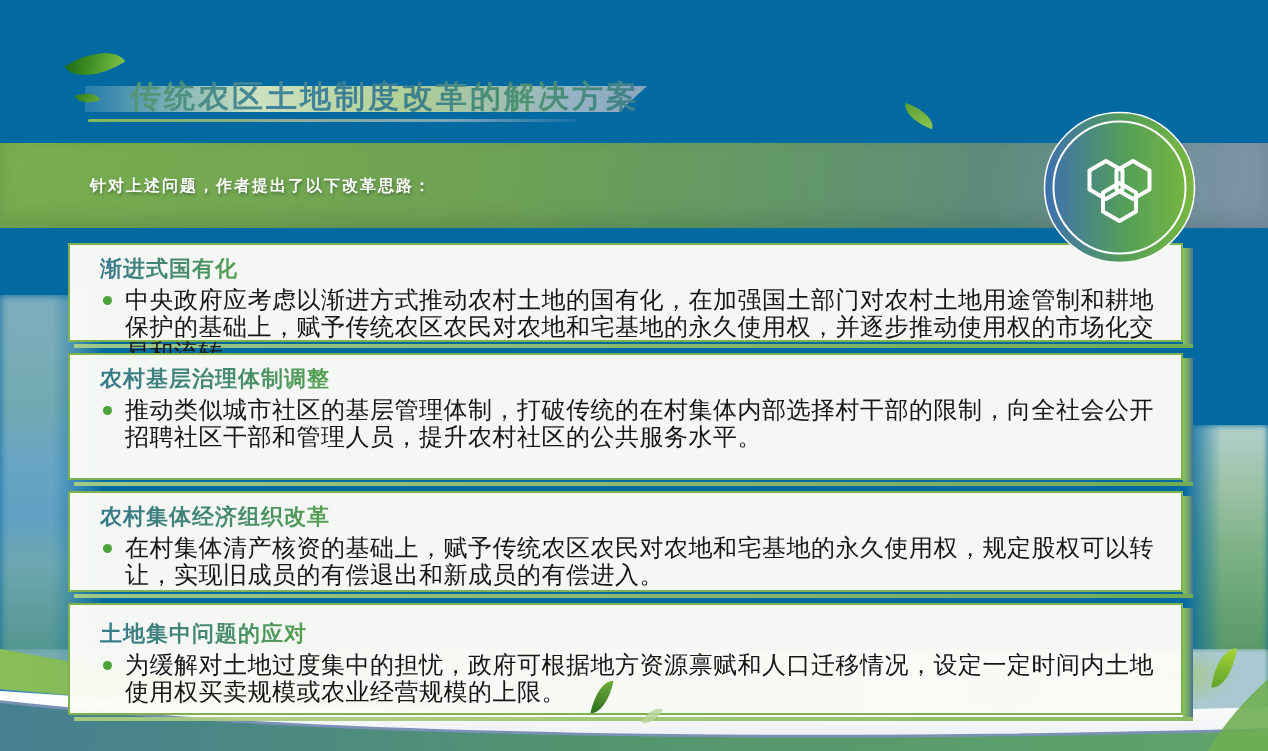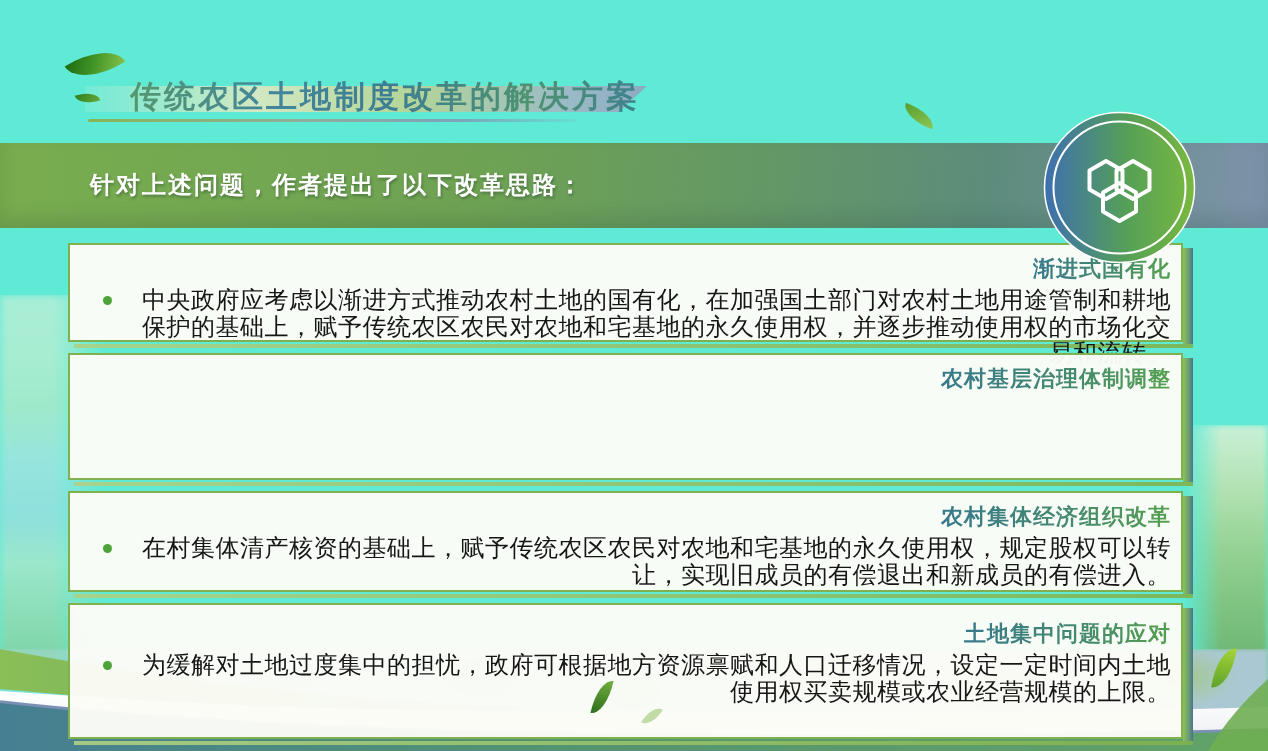--- a/index.html
+++ b/index.html
@@ -1,18 +1,18 @@
 <!DOCTYPE html>
 <html><head>
 <meta charset="utf-8">
 <style>
   html,body{margin:0;padding:0;}
   body{width:1268px;height:751px;overflow:hidden;background:#ffffff;
        font-family:"Liberation Serif","DejaVu Serif",serif;}
-  .slide{position:relative;width:1268px;height:751px;background:#5eead4;overflow:hidden;text-align:right;}
+  .slide{position:relative;width:1268px;height:751px;background:#0369a1;overflow:hidden;}
 
   
   .photo-left{position:absolute;left:0;top:295px;width:105px;height:395px;z-index:1;
     background:linear-gradient(180deg,#f6f2da 0%,#eef0d0 16%,#e0e9c2 28%,#cfe2e8 42%,
       #bed8e6 56%,#d8e6c4 68%,#b9d39c 80%,#9fc07c 92%,#8fb56c 100%);
     filter:blur(4px);opacity:.5;
     -webkit-mask-image:linear-gradient(90deg,#000 50%,transparent 100%);
     mask-image:linear-gradient(90deg,#000 50%,transparent 100%);}
   .photo-right{position:absolute;right:0;top:425px;width:85px;height:290px;z-index:1;
     background:linear-gradient(180deg,#eef3da 0%,#cfe0a8 22%,#a9cb80 42%,#8bb866 62%,
@@ -62,38 +62,38 @@
   .leaf-fall-2{left:646px;bottom:24px;width:12px;height:22px;border-radius:100% 0 100% 0;
     transform:rotate(32deg);background:#b9d59a;opacity:.85;}
   .leaf-fall-3{left:1214px;bottom:62px;width:20px;height:42px;border-radius:100% 0 100% 0;
     transform:rotate(8deg);background:linear-gradient(180deg,#a6d435,#5fa32c);}
 
   
   .banner{position:absolute;left:0;top:143px;width:1268px;height:85px;z-index:2;
     background:linear-gradient(96deg,#79ad4f 0%,#6ea253 38%,#629768 62%,#5d8c7c 78%,#7e93ab 100%);
     box-shadow:inset 0 -10px 18px rgba(40,70,60,.18);}
   .banner-text{position:absolute;left:90px;top:0;height:69px;line-height:85px;
-    font-size:24px;font-weight:bold;letter-spacing:2px;color:#ffffff;
+    font-size:16px;font-weight:bold;letter-spacing:2px;color:#ffffff;
     text-shadow:1px 2px 3px rgba(30,60,40,.45);}
 
   
   .badge{position:absolute;left:1042px;top:110px;width:155px;height:155px;z-index:5;}
 
   
   .cards{position:absolute;left:68px;top:243px;width:1115px;z-index:3;}
   .card{position:relative;box-sizing:border-box;background:rgba(252,252,247,.97);
     border:2px solid #7fb24e;padding:7px 10px 0 30px;margin-bottom:11px;}
   .card::after{content:'';position:absolute;right:-12px;top:3px;bottom:-4px;width:10px;
     background:linear-gradient(90deg,#8cc157 0%,#6ba06f 55%,#4a7290 100%);}
   .card::before{content:'';position:absolute;left:4px;right:-12px;bottom:-8px;height:4px;
     background:linear-gradient(90deg,#aed184,#7fb24e);opacity:.9;}
   .card-1{height:99px;}
   .card-2{height:127px;}
   .card-3{height:101px;}
-  .card-4{height:136px;padding-top:12px;}
+  .card-4{height:112px;padding-top:12px;}
   .card-title{font-size:22px;font-weight:bold;letter-spacing:1px;line-height:30px;
     margin:2px 0 3px 0;color:#3b7c8c;
     background:linear-gradient(90deg,#38798c 0%,#45896f 55%,#55a04f 100%);
     -webkit-background-clip:text;background-clip:text;-webkit-text-fill-color:transparent;
     display:inline-block;}
   .card-body{position:relative;padding-left:25px;font-size:24px;line-height:26.5px;
     color:#161616;letter-spacing:.5px;}
   .card-body::before{content:'';position:absolute;left:3px;top:9px;width:9px;height:9px;
     border-radius:50%;background:#4ca339;}
 </style>
@@ -157,20 +157,21 @@
     </g>
   </svg>
 
   <div class="cards">
     <div class="card card-1">
       <div class="card-title">渐进式国有化</div>
       <div class="card-body">中央政府应考虑以渐进方式推动农村土地的国有化，在加强国土部门对农村土地用途管制和耕地保护的基础上，赋予传统农区农民对农地和宅基地的永久使用权，并逐步推动使用权的市场化交易和流转。</div>
     </div>
     <div class="card card-2">
       <div class="card-title">农村基层治理体制调整</div>
+      <div class="card-body">推动类似城市社区的基层管理体制，打破传统的在村集体内部选择村干部的限制，向全社会公开招聘社区干部和管理人员，提升农村社区的公共服务水平。</div>
     </div>
     <div class="card card-3">
       <div class="card-title">农村集体经济组织改革</div>
       <div class="card-body">在村集体清产核资的基础上，赋予传统农区农民对农地和宅基地的永久使用权，规定股权可以转让，实现旧成员的有偿退出和新成员的有偿进入。</div>
     </div>
     <div class="card card-4">
       <div class="card-title">土地集中问题的应对</div>
       <div class="card-body">为缓解对土地过度集中的担忧，政府可根据地方资源禀赋和人口迁移情况，设定一定时间内土地使用权买卖规模或农业经营规模的上限。</div>
     </div>
   </div>

